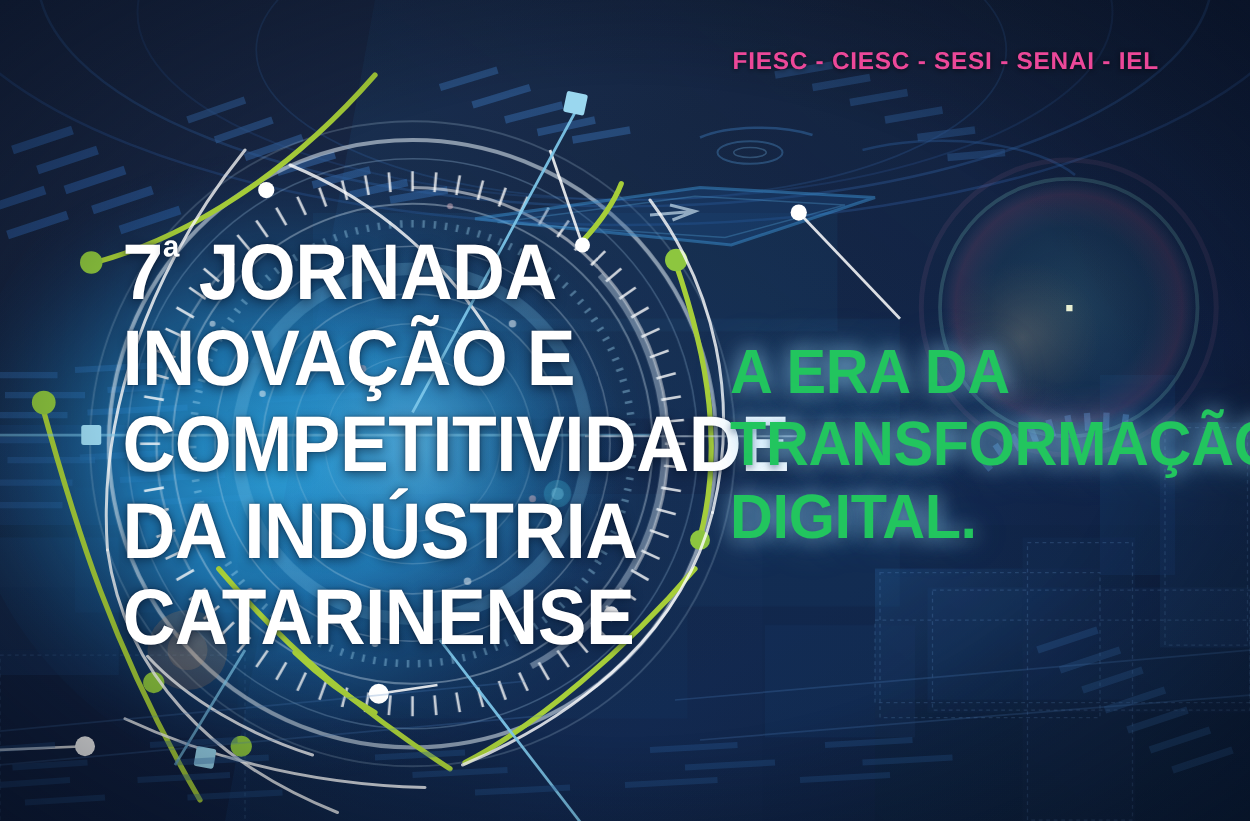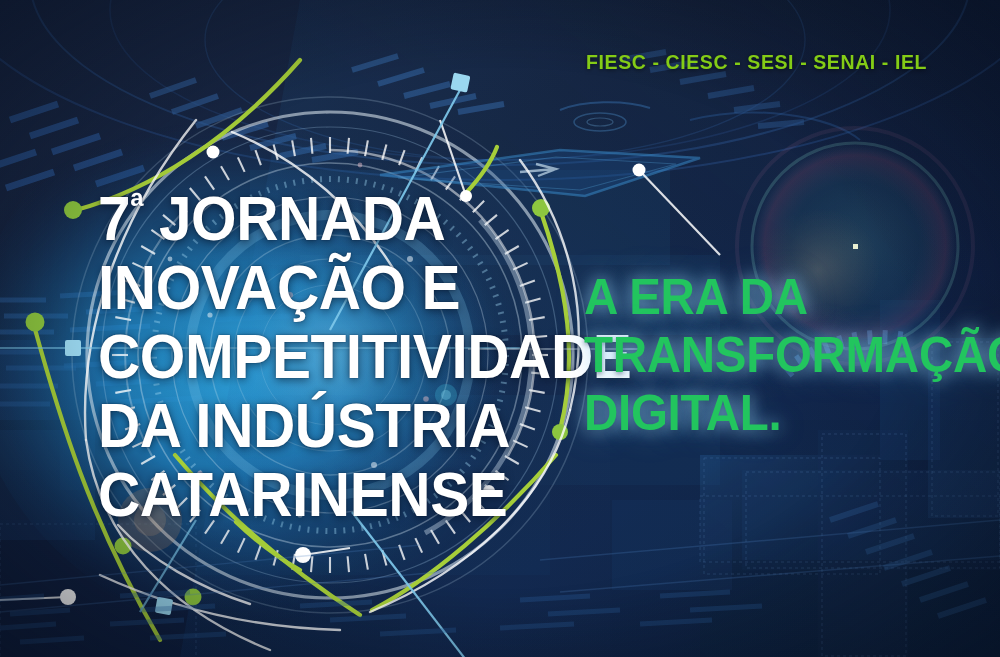--- a/index.html
+++ b/index.html
@@ -6,22 +6,22 @@
   #stage{
     position:relative;width:1000px;height:657px;overflow:hidden;
     background:#16243f;
     font-family:"Liberation Sans", sans-serif;
   }
   #stage *{box-sizing:border-box;}
   .svgfull{position:absolute;left:0;top:0;width:1000px;height:657px;}
 
   
   .brandline{
-    position:absolute;left:586px;top:51px;
-    color:#84cc16;font-size:19.5px;font-weight:600;letter-spacing:.6px;
+    position:absolute;left:586px;top:38px;
+    color:#ec4899;font-size:19.5px;font-weight:600;letter-spacing:.6px;
     white-space:nowrap;text-shadow:0 1px 4px rgba(0,0,0,.55);
   }
   .title{
     position:absolute;left:98px;top:168px;width:470px;
     color:#ffffff;
     font-family:"Liberation Sans Narrow","Liberation Sans",sans-serif;
     font-weight:700;font-size:63px;line-height:69px;
     letter-spacing:-0.5px;
     text-shadow:0 2px 9px rgba(3,15,35,.60), 0 0 2px rgba(3,15,35,.5);
     margin-top:16px;

